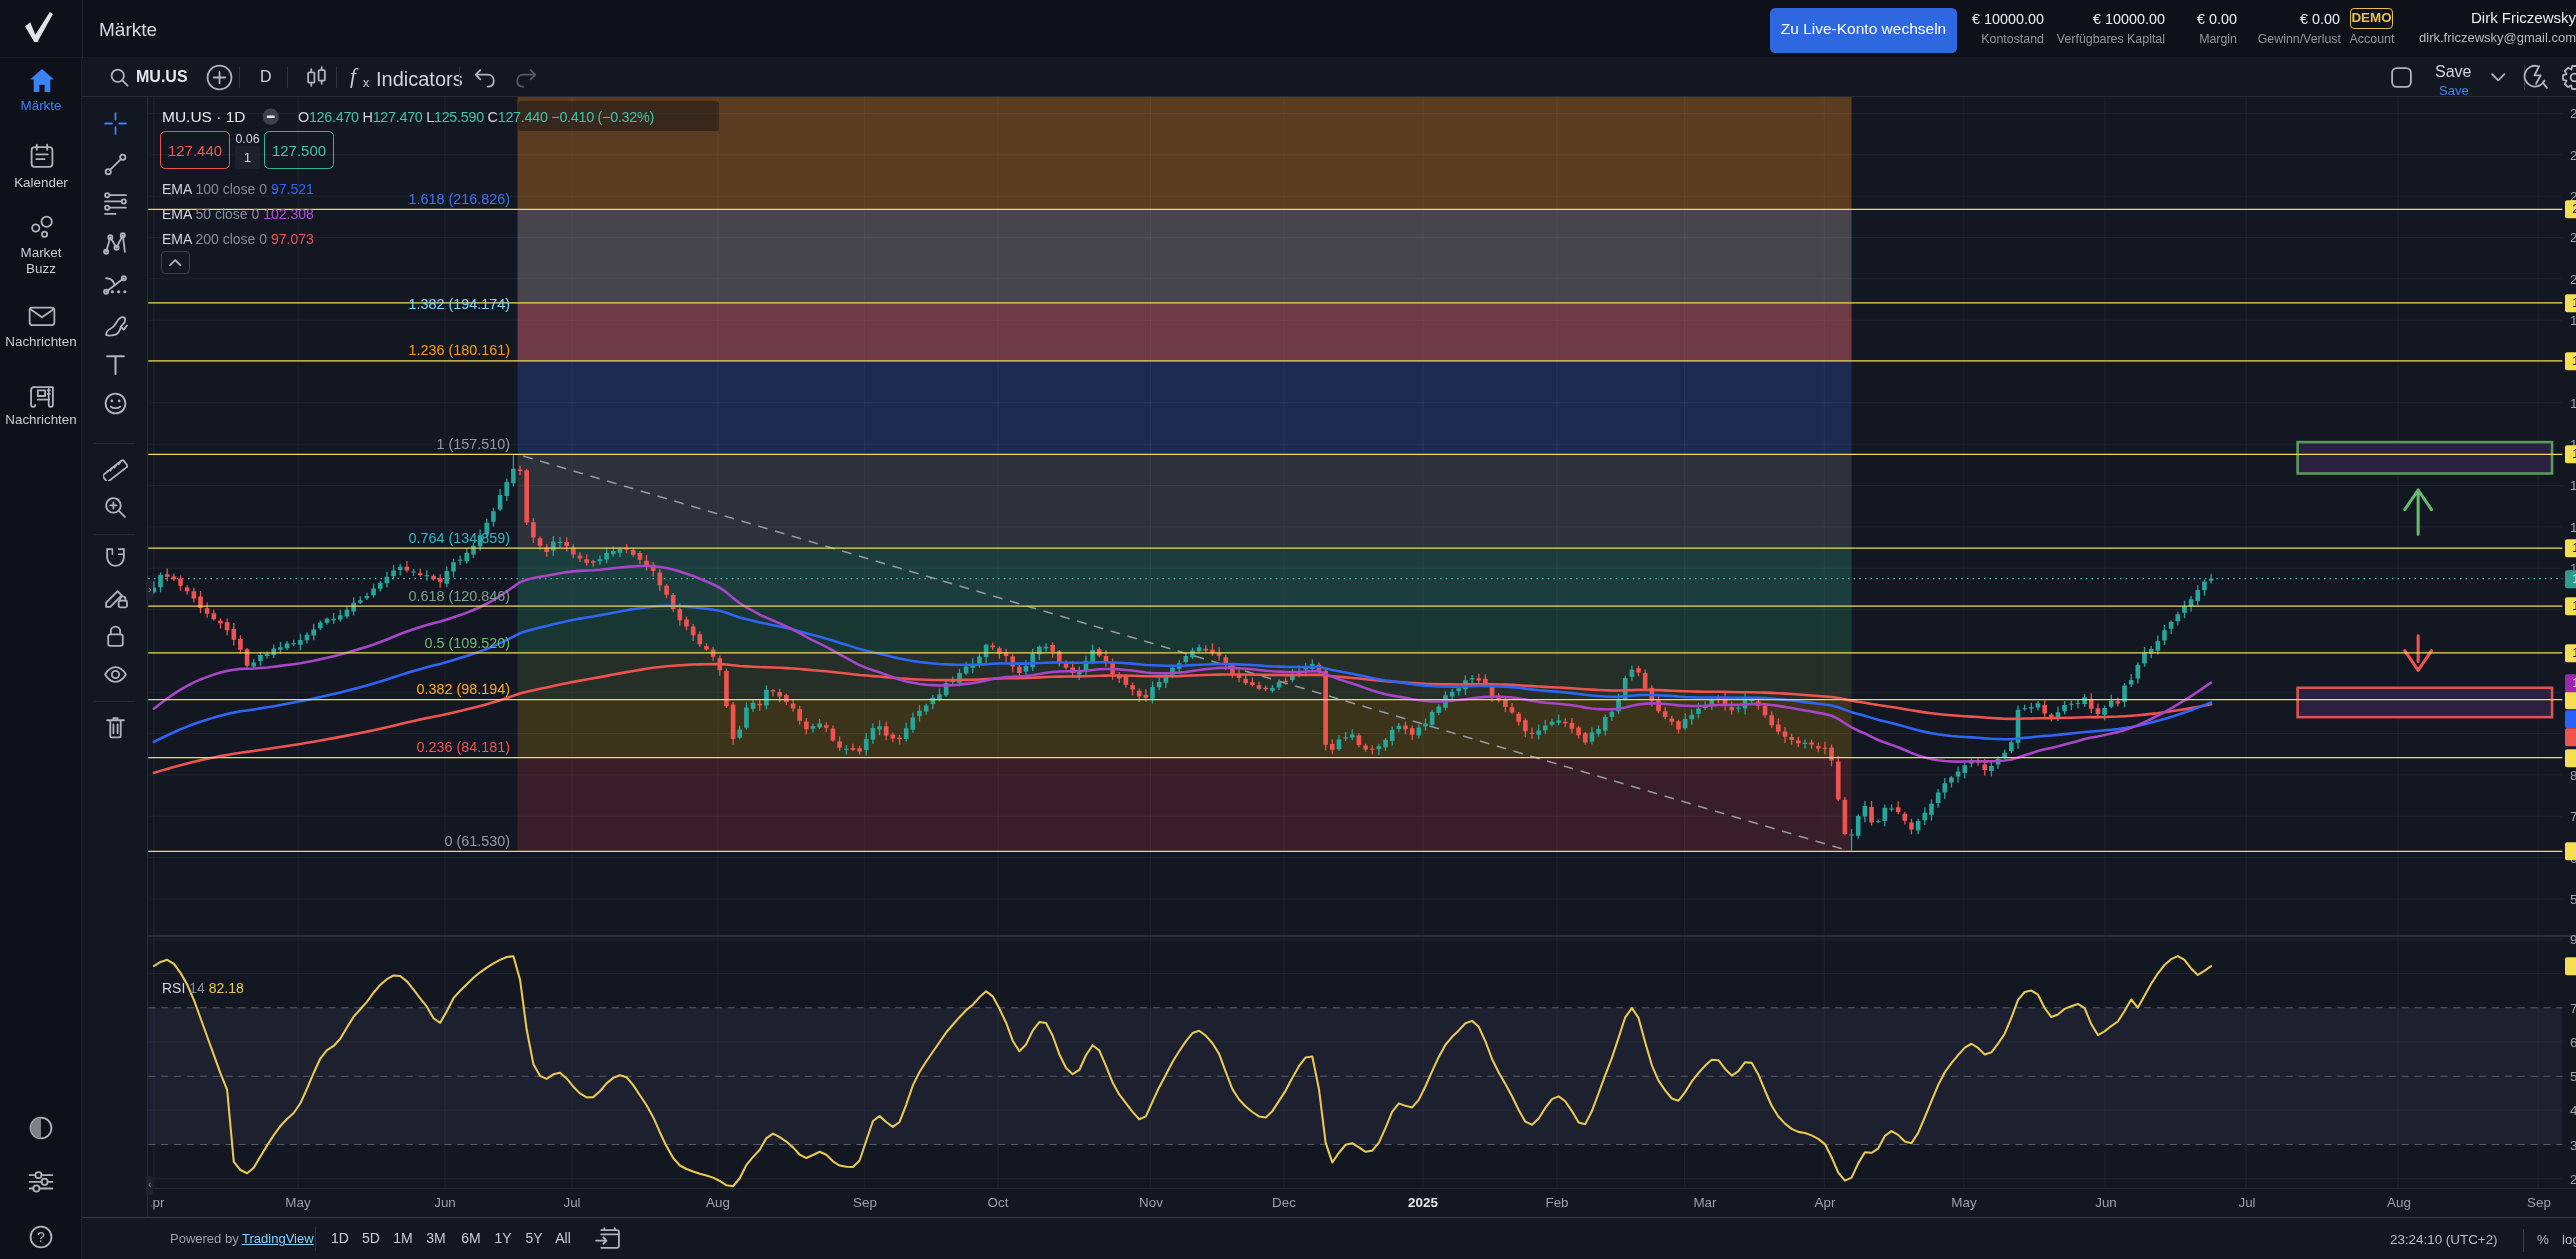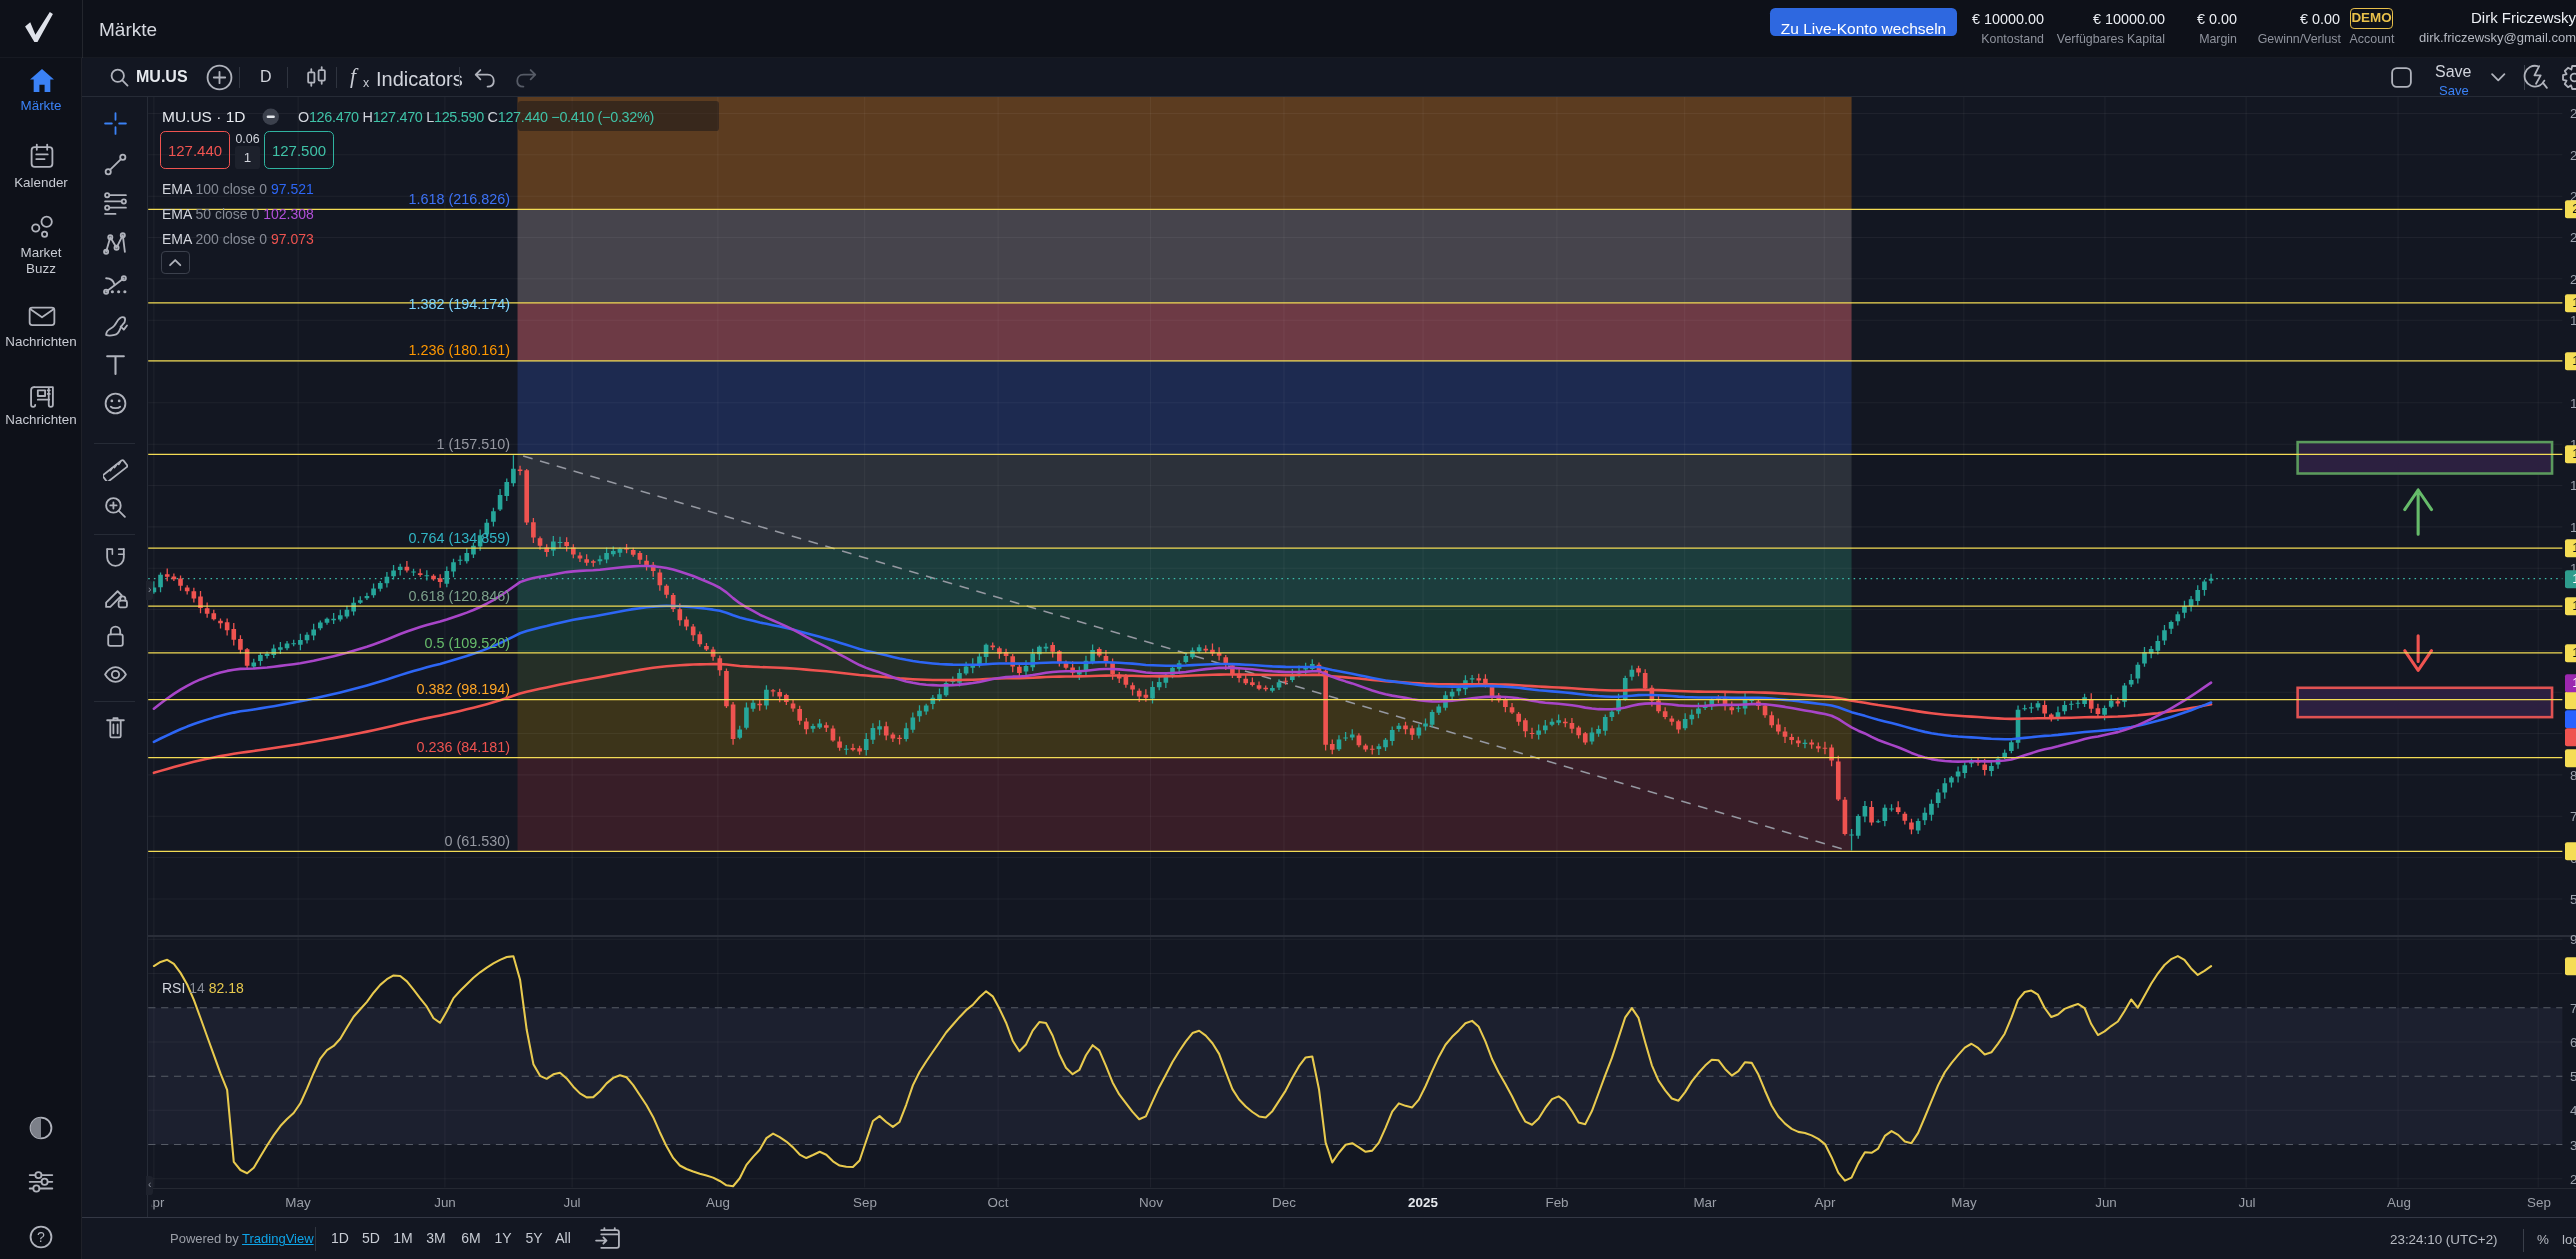--- a/index.html
+++ b/index.html
@@ -109,21 +109,21 @@
 
 <div class="abs" style="left:148px;top:1188px;width:2480px;height:0.5px;background:rgba(255,255,255,0.08);"></div>
 
 <div class="abs" style="left:0;top:0;width:2629px;height:58px;background:#0e1119;border-bottom:0.5px solid rgba(255,255,255,0.04);">
   <svg class="abs" style="left:23px;top:10.3px" width="32" height="34" viewBox="0 0 62 66">
     <path d="M4 32 L14 24 L24 48 L52 4 L58 8 L28 62 L22 62 Z" fill="#dfe2ea"></path>
   </svg>
   <div class="abs" style="left:82px;top:0;width:0.5px;height:58px;background:rgba(255,255,255,0.09);"></div>
   <div class="abs" style="left:99px;top:18.5px;font-size:19px;color:#d6d9e0;">Märkte</div>
 
-  <div class="abs" style="left:1770px;top:7.7px;width:187px;height:28px;background:#2e68e0;border-radius:5.2px;color:#fff;font-size:15.5px;text-align:center;line-height:42px;">Zu Live-Konto wechseln</div>
+  <div class="abs" style="left:1770px;top:7.7px;width:187px;height:45px;background:#2e68e0;border-radius:5.2px;color:#fff;font-size:15.5px;text-align:center;line-height:42px;">Zu Live-Konto wechseln</div>
 
   <div class="abs" style="left:1941px;top:11.3px;width:103px;text-align:right;color:#eceff4;font-size:14.4px;">€ 10000.00</div>
   <div class="abs" style="left:1941px;top:32px;width:103px;text-align:right;color:#8f939d;font-size:12.4px;">Kontostand</div>
 
   <div class="abs" style="left:2062px;top:11.3px;width:103px;text-align:right;color:#eceff4;font-size:14.4px;">€ 10000.00</div>
   <div class="abs" style="left:2010px;top:32px;width:155px;text-align:right;color:#8f939d;font-size:12.4px;">Verfügbares Kapital</div>
 
   <div class="abs" style="left:2160px;top:11.3px;width:77px;text-align:right;color:#eceff4;font-size:14.4px;">€ 0.00</div>
   <div class="abs" style="left:2160px;top:32px;width:77px;text-align:right;color:#8f939d;font-size:12.4px;">Margin</div>
 
@@ -406,21 +406,21 @@
 <div class="mon" style="left:1557px;">Feb</div>
 <div class="mon" style="left:1685px;margin-left:20px;">Mar</div>
 <div class="mon" style="left:1825px;">Apr</div>
 <div class="mon" style="left:1964px;">May</div>
 <div class="mon" style="left:2106px;">Jun</div>
 <div class="mon" style="left:2247px;">Jul</div>
 <div class="mon" style="left:2399px;">Aug</div>
 <div class="mon" style="left:2539px;">Sep</div>
 
 <div class="abs" style="left:82px;top:1217px;width:2546px;height:42px;background:#131722;border-top:1px solid #343845;">
-  <div class="abs" style="left:88px;top:13.4px;font-size:13px;color:#9b9fa8;">Powered by <span style="color:#0ea5e9;text-decoration:underline;">TradingView</span></div>
+  <div class="abs" style="left:88px;top:13.4px;font-size:13px;color:#9b9fa8;">Powered by <span style="color:#7dd3fc;text-decoration:underline;">TradingView</span></div>
   <div class="abs" style="left:233px;top:9.3px;width:0.5px;height:24px;background:#2f343f;"></div>
 </div>
 <div class="tfbtn" style="left:340px;">1D</div>
 <div class="tfbtn" style="left:371px;">5D</div>
 <div class="tfbtn" style="left:403px;">1M</div>
 <div class="tfbtn" style="left:436px;">3M</div>
 <div class="tfbtn" style="left:471px;">6M</div>
 <div class="tfbtn" style="left:503px;">1Y</div>
 <div class="tfbtn" style="left:534px;">5Y</div>
 <div class="tfbtn" style="left:563px;">All</div>

